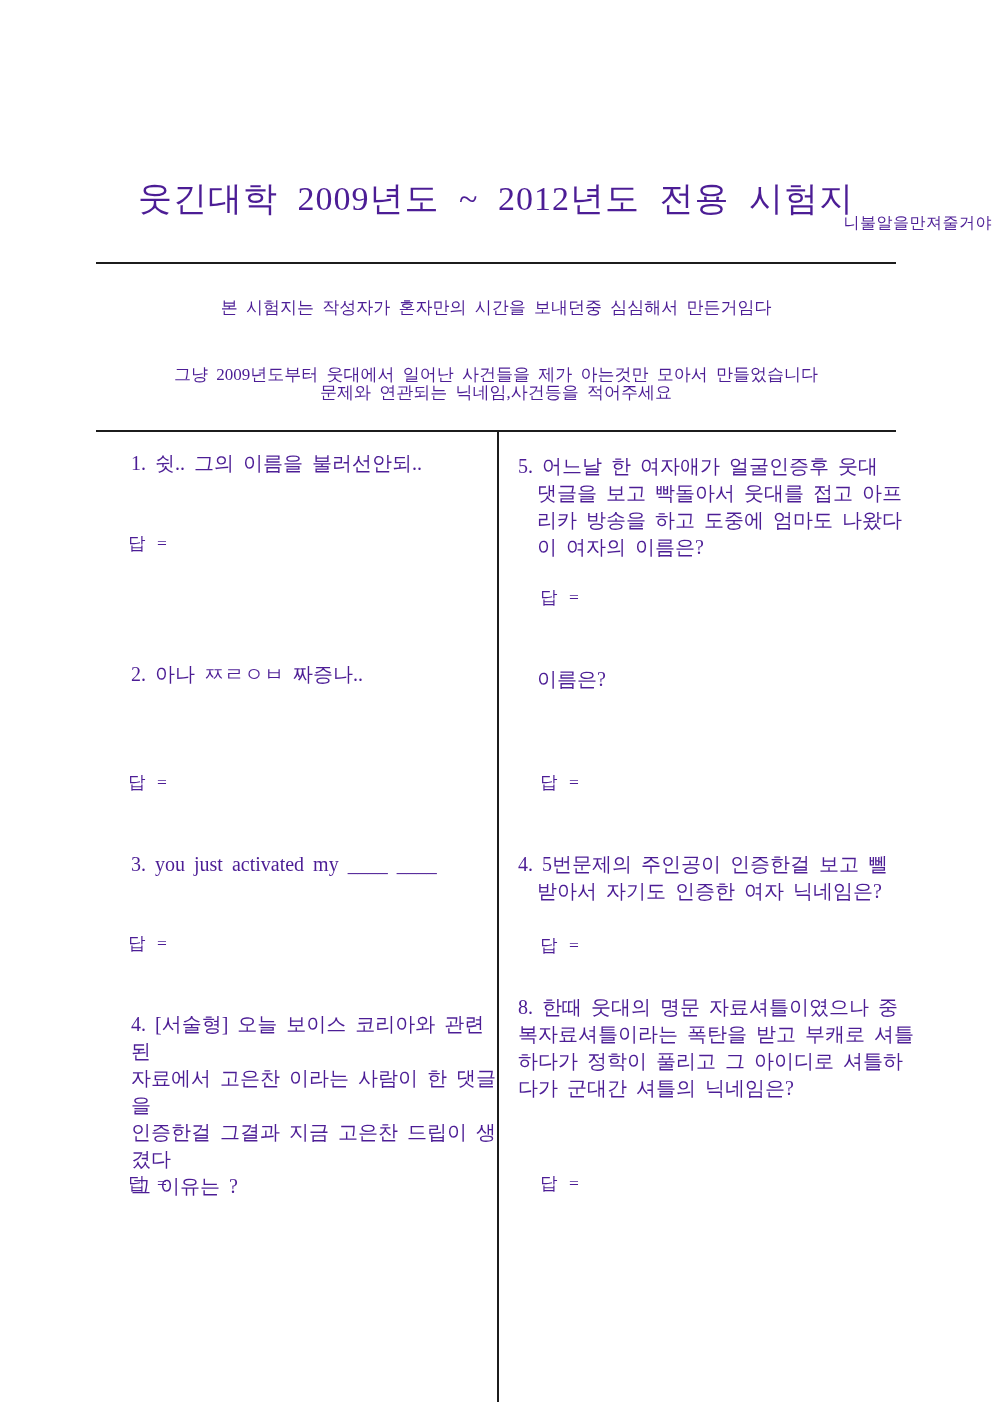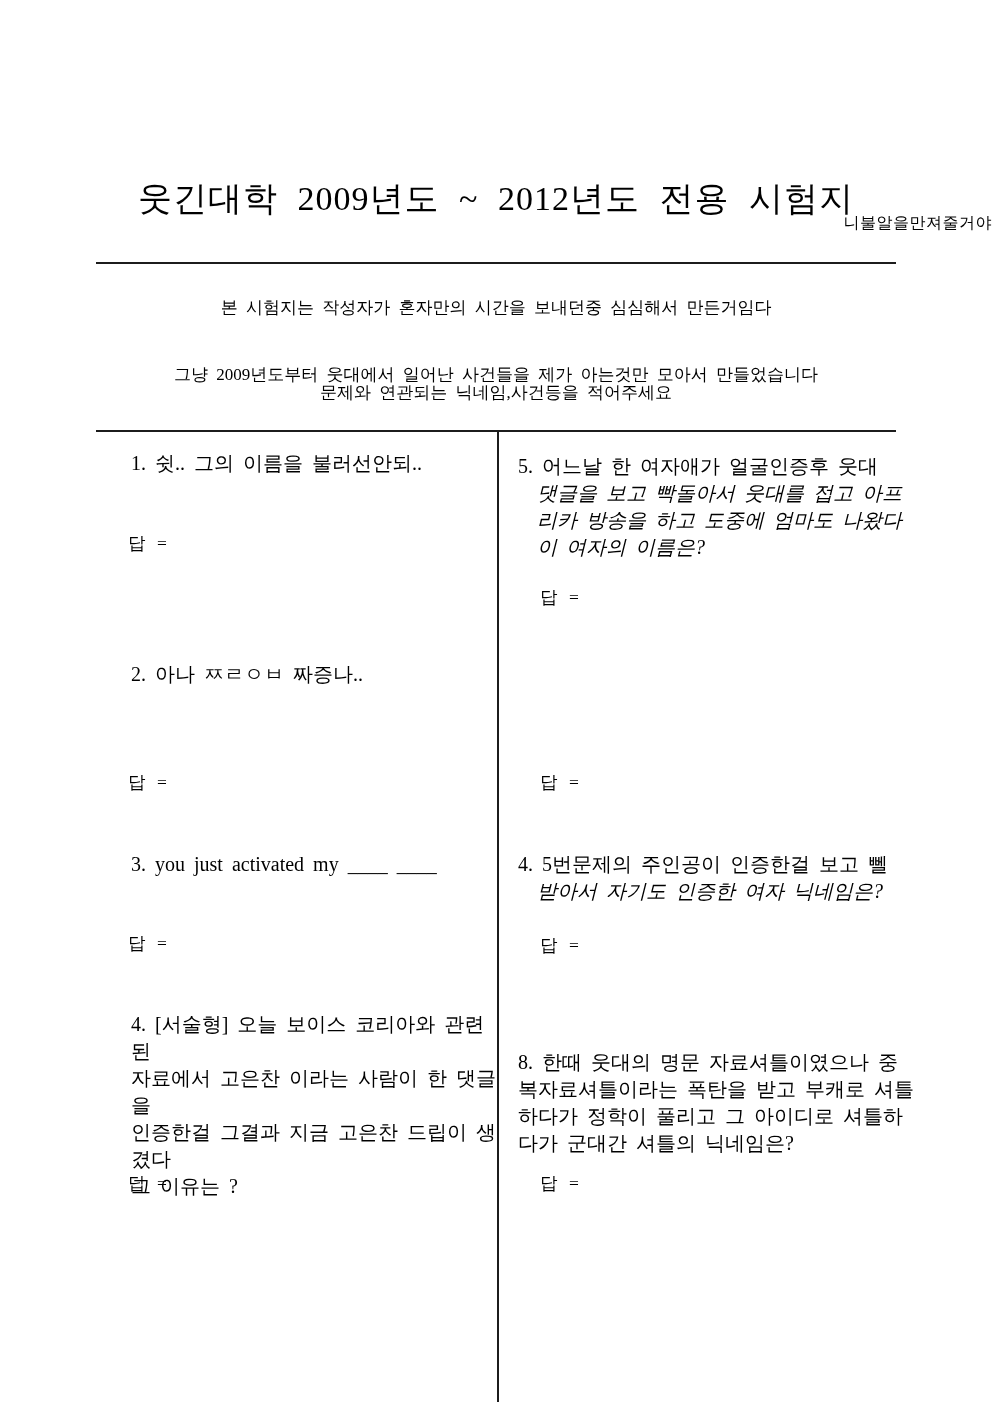--- a/index.html
+++ b/index.html
@@ -1,19 +1,19 @@
 <!DOCTYPE html>
 <html><head>
 <meta charset="utf-8">
 <style>
   html,body{margin:0;padding:0;background:#ffffff;}
   .page{
     position:relative;
     width:992px;height:1403px;
-    background:#ffffff;color:#000000;
+    background:#ffffff;color:#4c1d95;
     font-family:"Liberation Serif","DejaVu Serif",serif;
     overflow:hidden;
   }
   .abs{position:absolute;}
   .title{
     top:153px;left:0;width:100%;
     text-align:center;font-size:34px;font-weight:400;
     word-spacing:10px;letter-spacing:1px;white-space:nowrap;
   }
   .subtitle{
@@ -24,21 +24,21 @@
   .rule-1{top:262px;}
   .rule-2{top:430px;}
   .vline{top:431px;left:497px;width:2px;height:971px;background:#1c1c1c;}
   .intro{left:0;width:100%;text-align:center;font-size:17px;word-spacing:4px;}
   .intro-1{top:296px;}
   .intro-2{top:363px;}
   .intro-3{top:381px;}
   .q{font-size:20px;line-height:27px;word-spacing:4px;}
   .col-l{left:131px;width:368px;}
   .col-r{left:518px;width:402px;}
-  .ind{padding-left:19px;font-style:italic;}
+  .ind{padding-left:19px;}
   .ans{font-size:17.5px;word-spacing:7px;}
   .ans-l{left:128px;}
   .ans-r{left:540px;}
 </style>
 </head>
 <body>
 
 <div class="page">
 
   <h1 class="abs title">웃긴대학 2009년도 ~ 2012년도 전용 시험지</h1>
@@ -78,30 +78,31 @@
 
   <div class="abs q col-r" style="top:453px">
     <div>5. 어느날 한 여자애가 얼굴인증후 웃대</div>
     <div class="ind">댓글을 보고 빡돌아서 웃대를 접고 아프</div>
     <div class="ind">리카 방송을 하고 도중에 엄마도 나왔다</div>
     <div class="ind">이 여자의 이름은?</div>
   </div>
   <div class="abs ans ans-r" style="top:585px">답 =</div>
 
   <div class="abs q col-r" style="top:666px">
+    <div class="ind">이름은?</div>
   </div>
   <div class="abs ans ans-r" style="top:770px">답 =</div>
 
   <div class="abs q col-r" style="top:851px">
     <div>4. 5번문제의 주인공이 인증한걸 보고 뻴</div>
     <div class="ind">받아서 자기도 인증한 여자 닉네임은?</div>
   </div>
   <div class="abs ans ans-r" style="top:933px">답 =</div>
 
-  <div class="abs q col-r" style="top:1049px">
+  <div class="abs q col-r" style="top:994px">
     <div>8. 한때 웃대의 명문 자료셔틀이였으나 중</div>
     <div>복자료셔틀이라는 폭탄을 받고 부캐로 셔틀</div>
     <div>하다가 정학이 풀리고 그 아이디로 셔틀하</div>
     <div>다가 군대간 셔틀의 닉네임은?</div>
   </div>
   <div class="abs ans ans-r" style="top:1171px">답 =</div>
 
 </div>
 
 </body></html>

